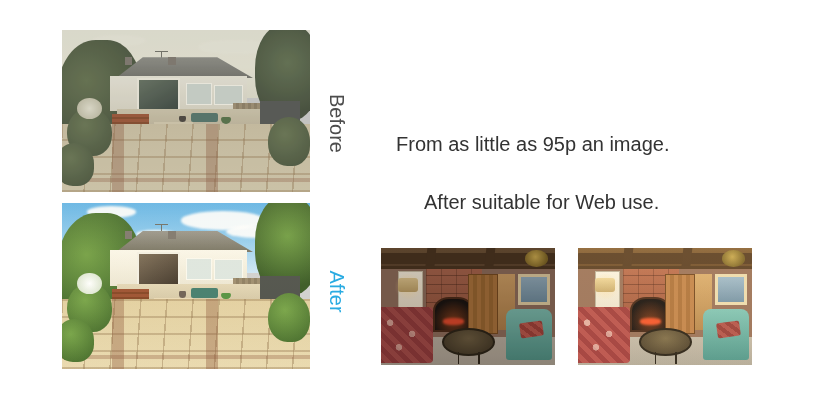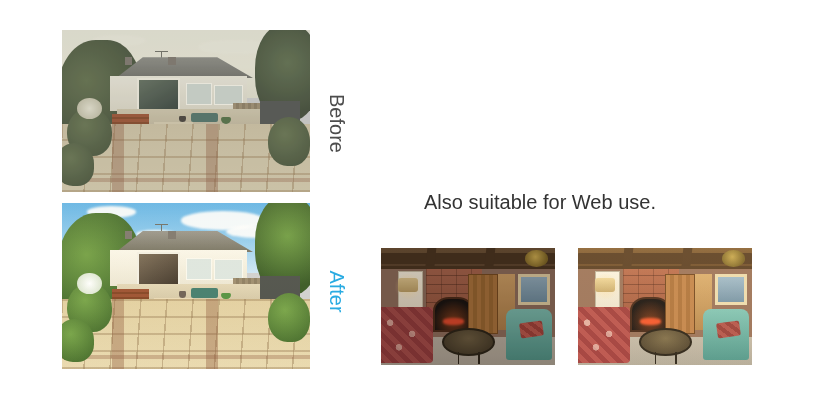--- a/index.html
+++ b/index.html
@@ -329,16 +329,17 @@
       <div class="tleg" style="left:56%;bottom:1%;height:10%;"></div>
       <div class="layer grade"></div>
     </div>
   </div>
 
   <div class="vlabel" style="left:286px;top:112px;width:100px;text-align:center;color:#4d4d4d;transform:rotate(90deg);">Before</div>
 
   <div class="vlabel" style="left:292px;top:280px;width:88px;text-align:center;color:#29abe2;transform:rotate(90deg);">After</div>
 
 
-
-  <div class="body-line" style="left:424px;top:191px;color:#333333;">Also suitable for Web use.</div>
+  <div class="body-line" style="left:396px;top:133px;color:#333333;">From as little as 95p an image.</div>
+
+  <div class="body-line" style="left:424px;top:191px;color:#333333;">After suitable for Web use.</div>
 
 </div>
 
 </body></html>

